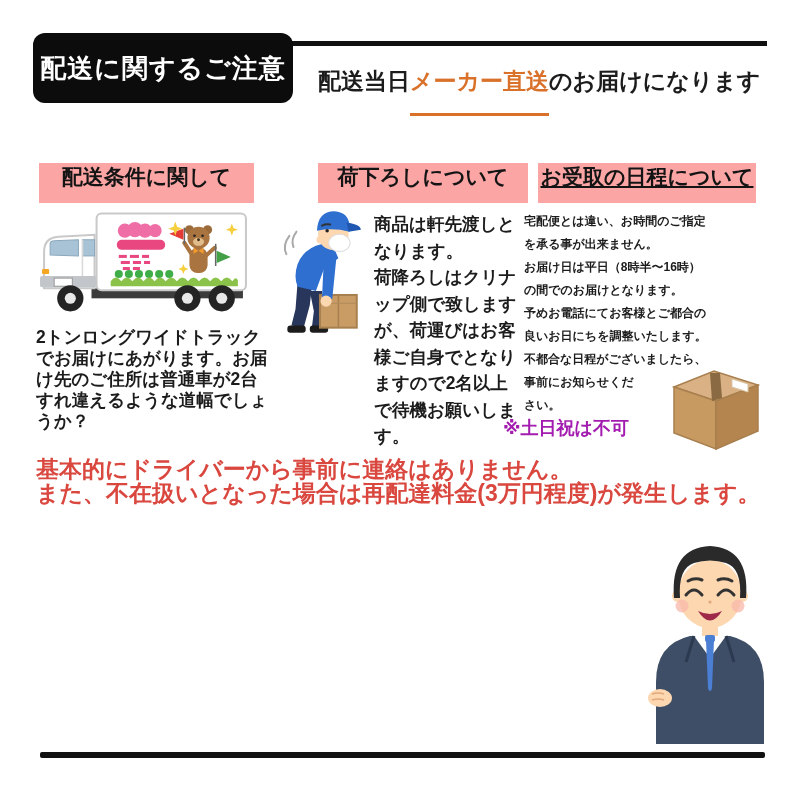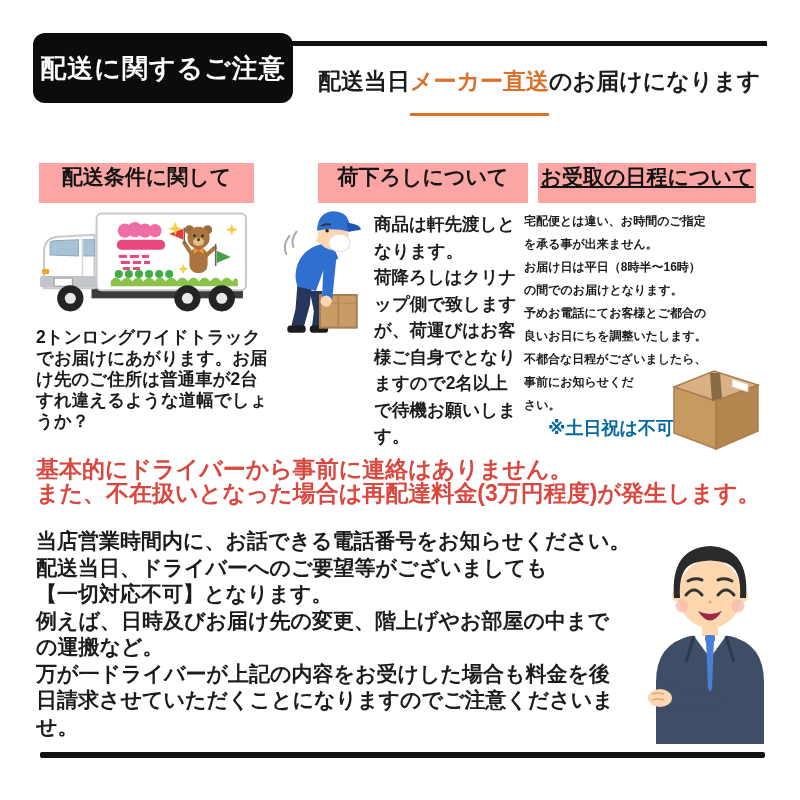--- a/index.html
+++ b/index.html
@@ -17,21 +17,21 @@
   .col-header{top:163px;height:40px;background:#fca5a5;display:flex;justify-content:center;
               font-size:21px;font-weight:bold;color:#141414;}
   .col-h1{left:39px;width:215px;}
   .col-h2{left:274px;width:210px;margin-left:44px;}
   .col-h3{left:538px;width:218px;text-decoration:underline;}
 
   .body-text{font-weight:bold;white-space:pre-line;color:#1c1c1c;}
   .col1-body{left:36px;top:327px;width:238px;font-size:17.5px;line-height:21px;}
   .col2-body{left:374px;top:211px;width:152px;font-size:17.5px;line-height:26.5px;}
   .col3-body{left:524px;top:210px;width:252px;font-size:12px;line-height:23px;}
-  .col3-note{left:548px;top:416px;font-size:18px;font-weight:bold;color:#0369a1;}
+  .col3-note{left:503px;top:416px;font-size:18px;font-weight:bold;color:#a21caf;}
 
   .truck-wrap{left:36px;top:209px;width:214px;height:112px;}
   .worker-wrap{left:268px;top:197px;width:104px;height:148px;}
   .box-wrap{left:666px;top:361px;width:100px;height:90px;}
   .man-wrap{left:628px;top:532px;width:164px;height:212px;}
 
   .warning{left:36px;top:457px;width:748px;font-size:23px;font-weight:bold;color:#d9473f;
            line-height:24px;white-space:pre-line;}
   .footer-text{left:36px;top:528px;width:614px;font-size:21px;font-weight:bold;
                line-height:26.5px;white-space:pre-line;}
@@ -181,28 +181,20 @@
       <polygon points="8,26 50,40 50,88 8,72" fill="#c79a62" stroke="#a87f4e" stroke-width="1.5"></polygon>
       <polygon points="50,40 92,24 92,70 50,88" fill="#b5854f" stroke="#a87f4e" stroke-width="1.5"></polygon>
       <polygon points="44,12 54,12 56,37 46,40" fill="#8a6a42"></polygon>
       <polygon points="66,18 82,23 82,31 66,26" fill="#ffffff" stroke="#d8c7a8" stroke-width="1"></polygon>
     </svg>
   </div>
 
   <div class="abs warning">基本的にドライバーから事前に連絡はありません。
 また、不在扱いとなった場合は再配達料金(3万円程度)が発生します。</div>
 
-  <div class="abs footer-text">当店営業時間内に、お話できる電話番号をお知らせください。
-配送当日、ドライバーへのご要望等がございましても
-【一切対応不可】となります。
-例えば、日時及びお届け先の変更、階上げやお部屋の中まで
-の運搬など。
-万が一ドライバーが上記の内容をお受けした場合も料金を後
-日請求させていただくことになりますのでご注意くださいま
-せ。</div>
 
   <div class="abs man-wrap">
     <svg viewBox="0 0 164 212" width="164" height="212">
       <rect x="74" y="88" width="16" height="20" fill="#fcd7b0"></rect>
       <path d="M28,212 L28,150 Q28,112 62,104 L102,104 Q136,112 136,150 L136,212 Z" fill="#3e4e66"></path>
       <polygon points="66,104 82,126 98,104" fill="#ffffff"></polygon>
       <rect x="77" y="103" width="10" height="7" rx="2" fill="#4a7fd4"></rect>
       <polygon points="78,108 86,108 84,156 82,162 80,156" fill="#4a7fd4"></polygon>
       <path d="M66,104 L58,130" stroke="#2c3a50" stroke-width="3" fill="none"></path>
       <path d="M98,104 L106,130" stroke="#2c3a50" stroke-width="3" fill="none"></path>

